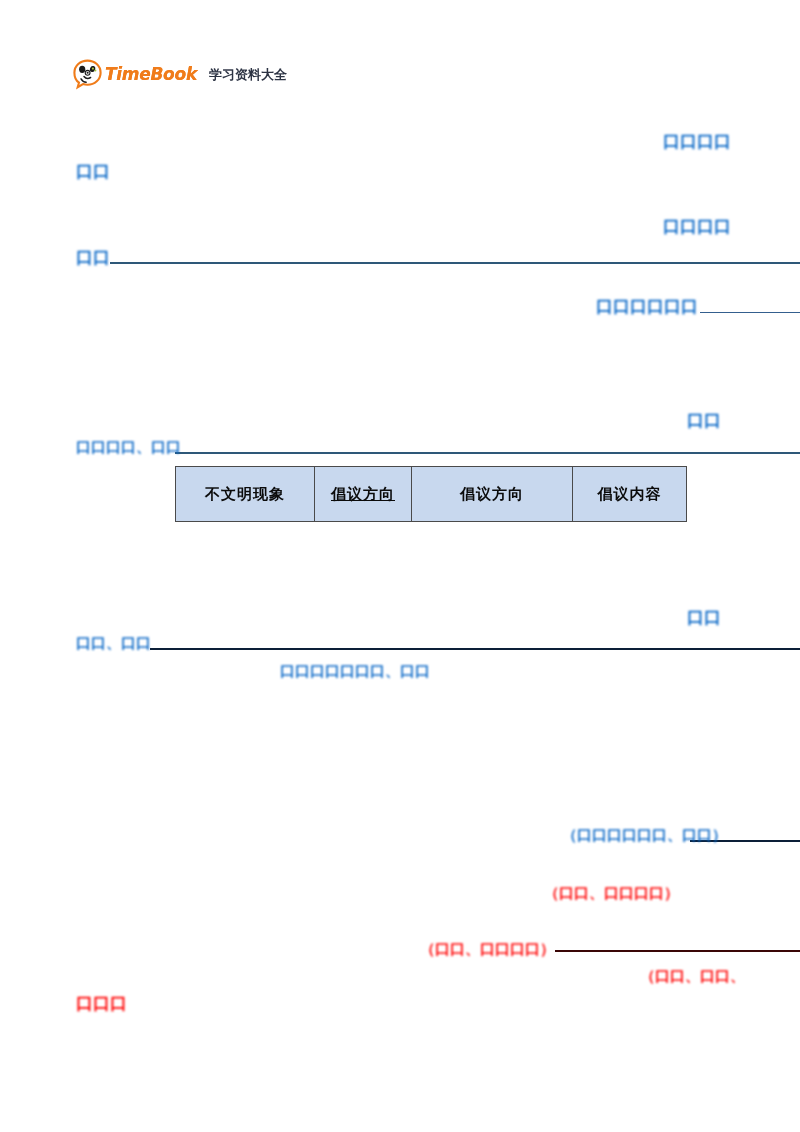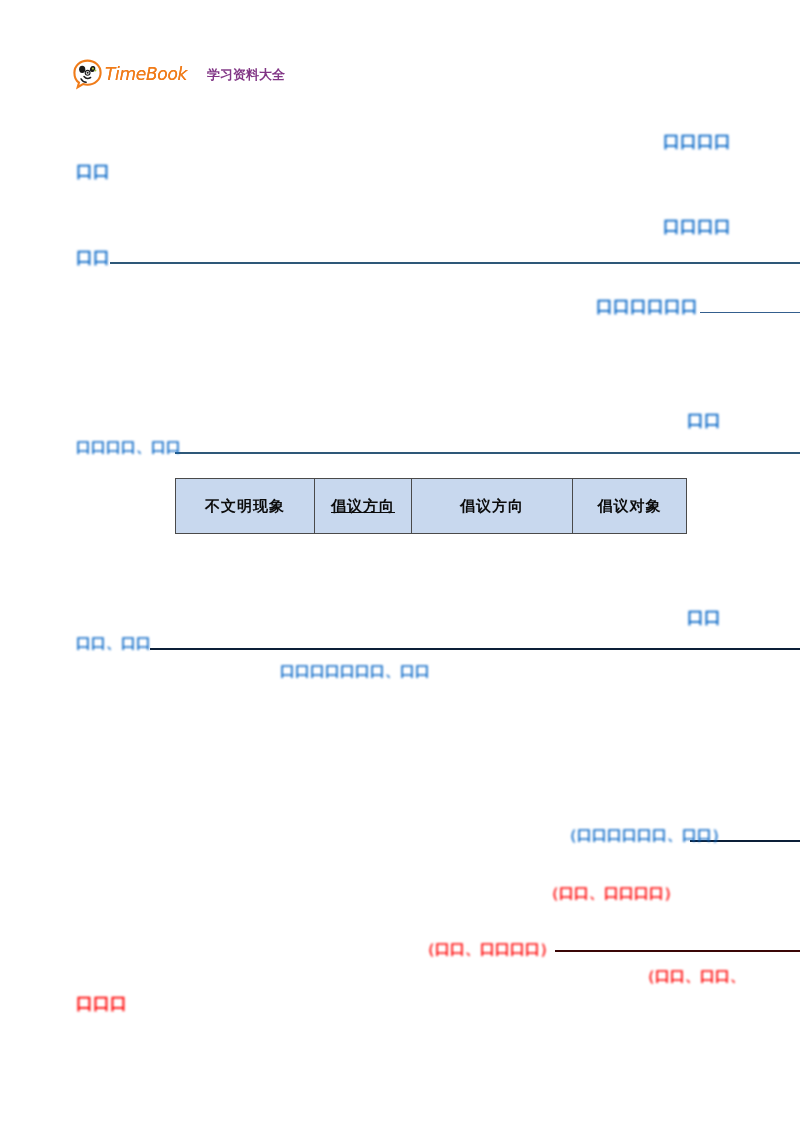--- a/index.html
+++ b/index.html
@@ -29,34 +29,34 @@
   }
   .logo-mark {
     position: relative;
     width: 31px;
     height: 31px;
     flex: 0 0 auto;
   }
   .logo-word {
     font-family: "DejaVu Sans", sans-serif;
     font-style: italic;
-    font-weight: normal;
+    font-weight: bold;
     font-size: 17px;
     color: #f07c1a;
     letter-spacing: -0.3px;
     margin-left: 2px;
     line-height: 1;
     text-shadow: 0 0 0 #f07c1a;
   }
   .logo-cn {
     font-family: "DejaVu Sans", sans-serif;
     font-weight: bold;
     font-size: 13px;
-    color: #701a75;
-    margin-left: 20px;
+    color: #0f172a;
+    margin-left: 12px;
     line-height: 1;
     opacity: .88;
     filter: blur(0.7px);
   }
 
   
   .rtext {
     position: absolute;
     font-family: "DejaVu Sans", sans-serif;
     font-weight: bold;
@@ -76,21 +76,21 @@
     background: #2e5878;
   }
   .rule.dark  { background: #0c1f38; height: 2px; }
   .rule.maroon{ background: #3a0606; height: 2px; }
   .rule.thin  { height: 1px; background: #11437a; opacity: .85; }
 
   
   .tbl-wrap {
     position: absolute;
     left: 163px;
-    top: 478px;
+    top: 466px;
     width: 475px;
     padding-left: 12px;
   }
   table.doc-table {
     border-collapse: collapse;
     width: 100%;
     table-layout: fixed;
   }
   table.doc-table th {
     background: #c8d8ee;
@@ -160,20 +160,20 @@
       <div class="rtext red" style="left: 76px; top: 995px; font-size: 17px;">口口口</div>
     </div>
 
   <div class="tbl-wrap">
     <table class="doc-table">
       <thead>
         <tr>
           <th class="col-a">不文明现象</th>
           <th class="col-b">倡议方向</th>
           <th class="col-c">倡议方向</th>
-          <th class="col-d">倡议对象</th>
+          <th class="col-d">倡议内容</th>
         </tr>
       </thead>
       <tbody></tbody>
     </table>
   </div>
 
 </div>
 
 </body></html>

